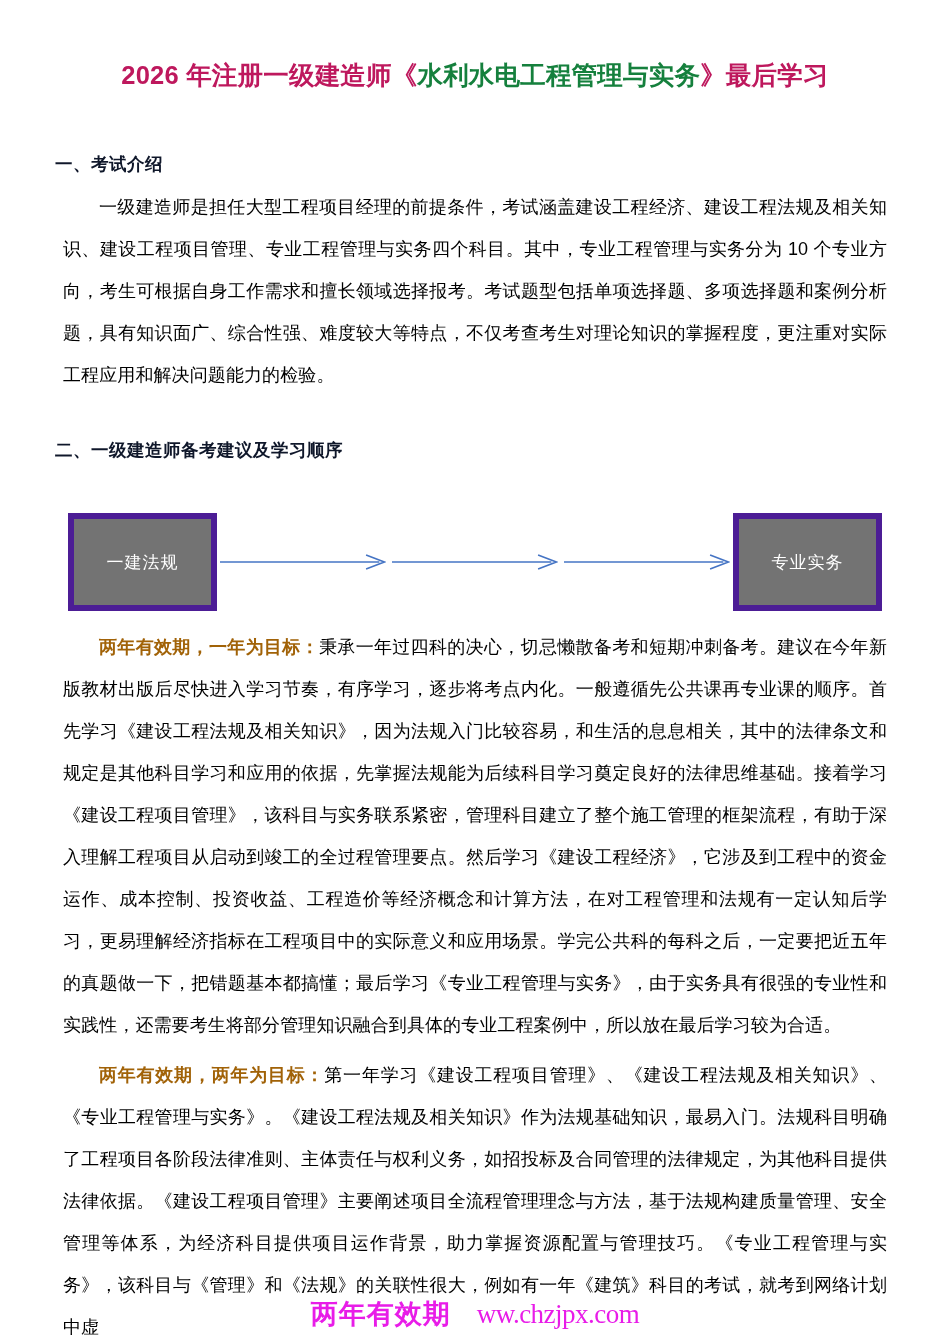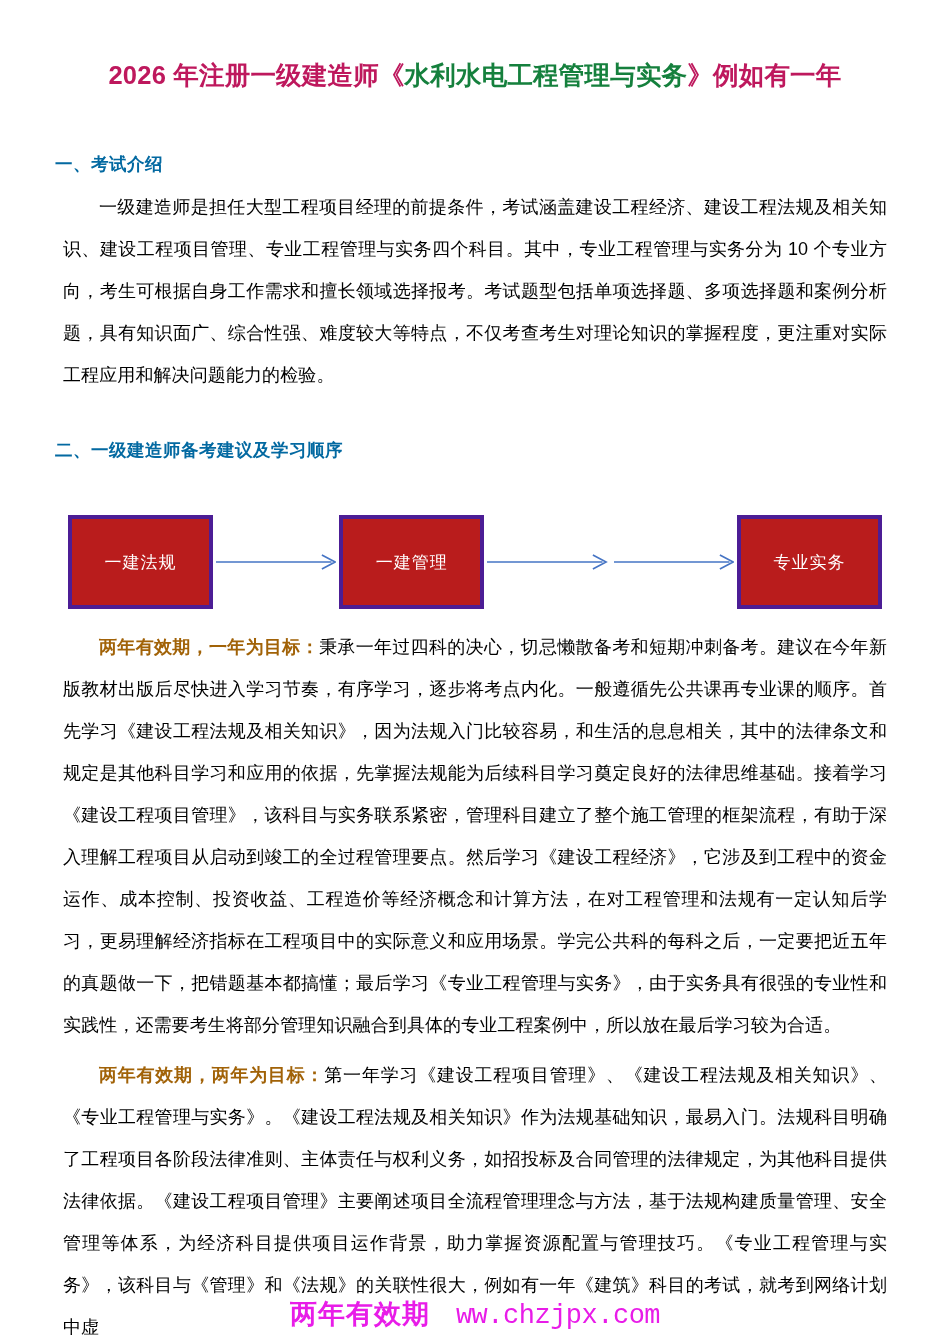--- a/index.html
+++ b/index.html
@@ -36,21 +36,21 @@
   }
   .doc-title .red {
     color: #15803d;
   }
   .doc-title .blk {
     color: #be185d;
   }
 
   
   .section-heading {
-    color: #0369a1;
+    color: #0f172a;
     font-weight: bold;
     font-size: 17.5px;
     letter-spacing: 0.5px;
   }
   .sec1 { margin-top: 60px; }
   .sec2 { margin-top: 42px; }
 
   
   .para {
     font-size: 18px;
@@ -72,22 +72,22 @@
     margin-top: 44px;
     height: 112px;
     display: flex;
     align-items: center;
     justify-content: space-between;
     padding: 0 13px 0 13px;
   }
   .flow-box {
     width: 137px;
     height: 86px;
-    background: #b91c1c;
-    border: 4px solid #4c1d95;
+    background: #737373;
+    border: 6px solid #4c1d95;
     display: flex;
     align-items: center;
     justify-content: center;
     color: #ffffff;
     font-family: "Liberation Serif", "DejaVu Serif", serif;
     font-size: 17px;
     letter-spacing: 1px;
     flex: none;
   }
   .flow-arrow {
@@ -112,55 +112,52 @@
     color: #e81ce8;
     font-size: 27px;
     white-space: nowrap;
   }
   .watermark .wm-cn {
     font-family: "Liberation Serif", "DejaVu Serif", serif;
     font-weight: bold;
     letter-spacing: 1px;
   }
   .watermark .wm-url {
-    font-family: Liberation Mono, monospace;
+    font-family: Liberation Serif, serif;
     margin-left: 26px;
     letter-spacing: -0.5px;
   }
 </style>
 </head>
 <body>
 
 <div class="page">
 
   <div class="doc-title">
-    <span class="blk">2026 年注册一级建造师</span><span class="blk">《</span><span class="red">水利水电工程管理与实务</span><span class="blk">》</span><span class="blk">例如有一年</span>
+    <span class="blk">2026 年注册一级建造师</span><span class="blk">《</span><span class="red">水利水电工程管理与实务</span><span class="blk">》</span><span class="blk">最后学习</span>
   </div>
 
   <div class="section-heading sec1">一、考试介绍</div>
   <p class="para p-intro">一级建造师是担任大型工程项目经理的前提条件，考试涵盖建设工程经济、建设工程法规及相关知识、建设工程项目管理、专业工程管理与实务四个科目。其中，专业工程管理与实务分为 10 个专业方向，考生可根据自身工作需求和擅长领域选择报考。考试题型包括单项选择题、多项选择题和案例分析题，具有知识面广、综合性强、难度较大等特点，不仅考查考生对理论知识的掌握程度，更注重对实际工程应用和解决问题能力的检验。</p>
 
   <div class="section-heading sec2">二、一级建造师备考建议及学习顺序</div>
 
   <div class="flow">
 
     <div class="flow-box">
       <span>一建法规</span>
     </div>
 
     <div class="flow-arrow">
       <svg viewBox="0 0 100 22" preserveAspectRatio="none">
         <line x1="0" y1="11" x2="96" y2="11" stroke="#4574c4" stroke-width="1.4" vector-effect="non-scaling-stroke"></line>
         <polyline points="88,4 99,11 88,18" fill="none" stroke="#4574c4" stroke-width="1.6" vector-effect="non-scaling-stroke"></polyline>
       </svg>
     </div>
 
-    <div class="flow-box">
-      <span>一建管理</span>
-    </div>
 
     <div class="flow-arrow">
       <svg viewBox="0 0 100 22" preserveAspectRatio="none">
         <line x1="0" y1="11" x2="96" y2="11" stroke="#4574c4" stroke-width="1.4" vector-effect="non-scaling-stroke"></line>
         <polyline points="88,4 99,11 88,18" fill="none" stroke="#4574c4" stroke-width="1.6" vector-effect="non-scaling-stroke"></polyline>
       </svg>
     </div>
 
 
     <div class="flow-arrow">

